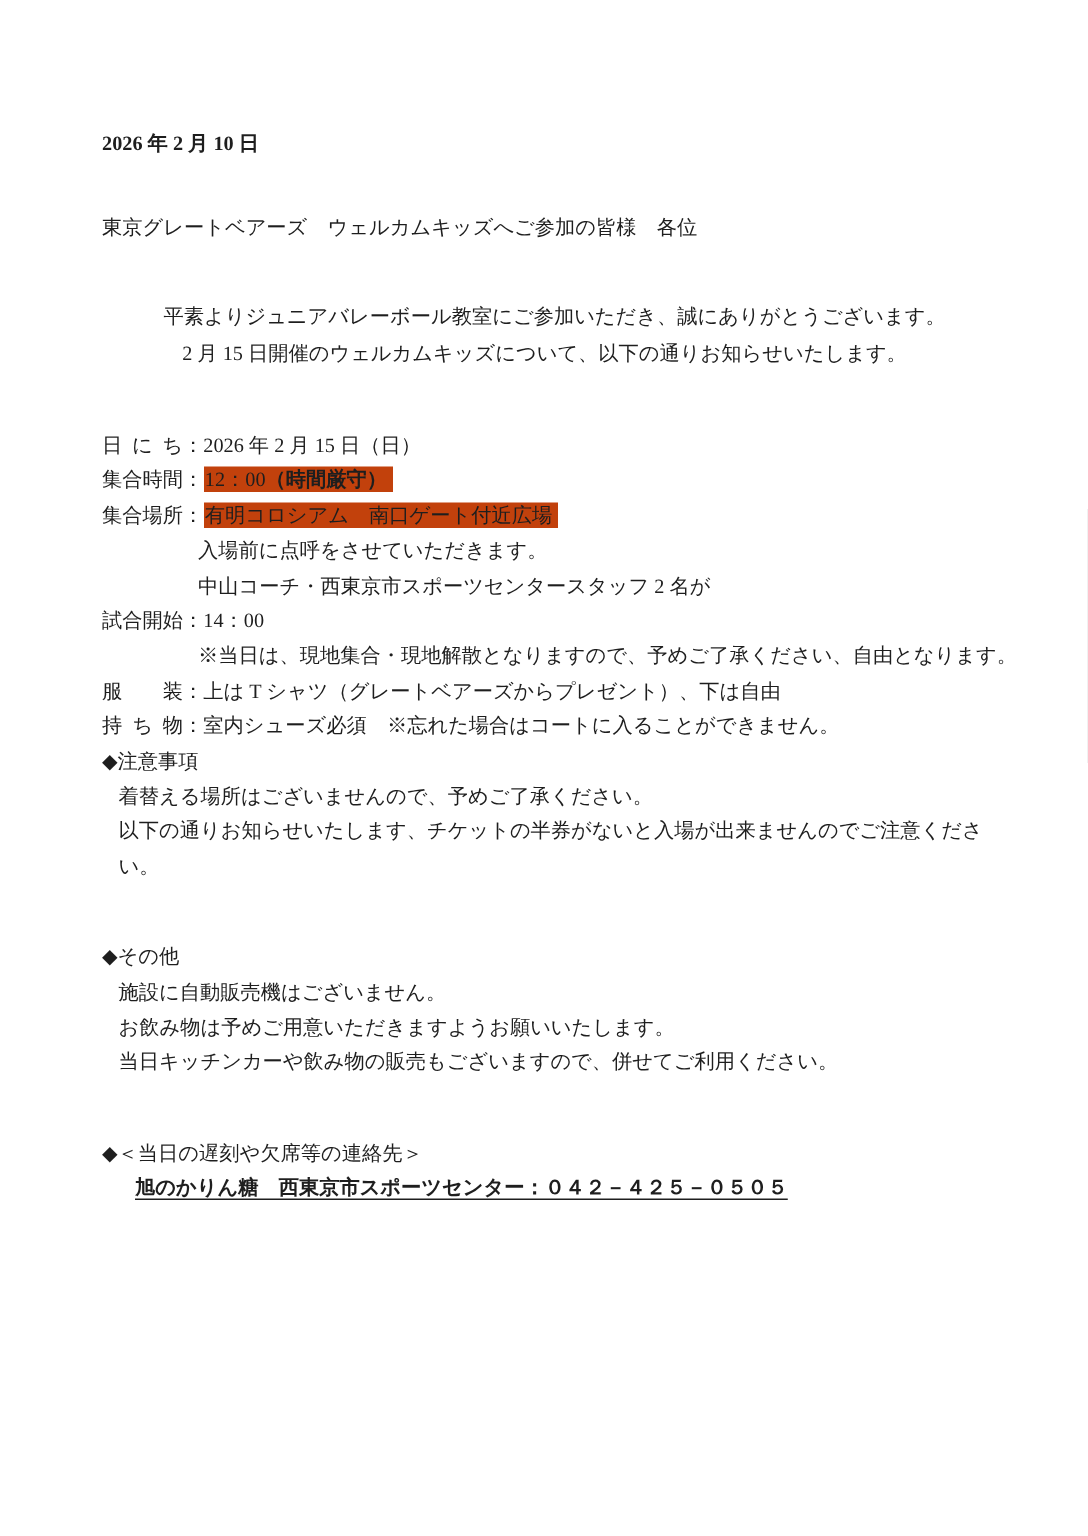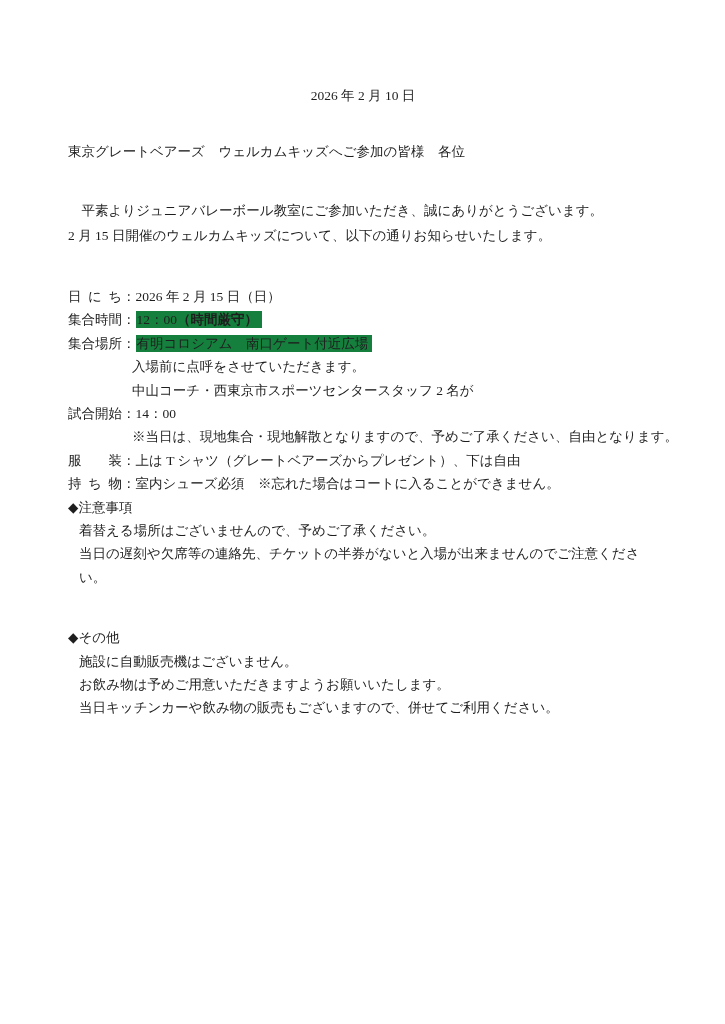--- a/index.html
+++ b/index.html
@@ -9,36 +9,36 @@
     width: 725px;
     height: 1024px;
     margin: 0 auto;
     background: #ffffff;
     padding: 86px 67px 0 68px;
     font-family: "Liberation Serif", "DejaVu Serif", serif;
     font-size: 13.5px;
     color: #1e1e1e;
     overflow: hidden;
   }
-  .date-line { text-align: center; line-height: 20px; }
+  .date-line { text-align: left; line-height: 20px; font-weight: bold; }
   .recipient { margin-top: 36px; line-height: 20px; }
   .intro { margin-top: 36px; line-height: 25px; }
-  .intro p { margin: 0; }
+  .intro p { margin: 0; text-align: center; }
   .indent { text-indent: 1em; }
   .details { margin-top: 37px; line-height: 23.4px; white-space: nowrap; }
   .drow { height: 23.4px; }
   .dlabel {
     display: inline-block;
     width: 54px;
     text-align: justify;
     text-align-last: justify;
     vertical-align: top;
   }
   .cont { padding-left: 64px; }
-  .hl { background: #15803d; padding: 1px 4px 1px 1px; }
+  .hl { background: #c2410c; padding: 1px 4px 1px 1px; }
   .b { font-weight: bold; }
   .section { line-height: 23.4px; }
   .sec-notes { }
   .sec-other { margin-top: 37px; }
   .sec-contact { margin-top: 37px; }
   .section-title { }
   .body-line { padding-left: 11px; }
   .contact-line {
     margin-left: 22px;
     font-weight: bold;
@@ -79,24 +79,28 @@
 
     <div class="drow"><span class="dlabel">服装</span><span>：</span><span>上は T シャツ（グレートベアーズからプレゼント）、下は自由</span></div>
 
     <div class="drow"><span class="dlabel">持ち物</span><span>：</span><span>室内シューズ必須　※忘れた場合はコートに入ることができません。</span></div>
 
   </div>
 
   <div class="section sec-notes">
     <div class="section-title">◆注意事項</div>
     <div class="body-line">着替える場所はございませんので、予めご了承ください。</div>
-    <div class="body-line">当日の遅刻や欠席等の連絡先、チケットの半券がないと入場が出来ませんのでご注意ください。</div>
+    <div class="body-line">以下の通りお知らせいたします、チケットの半券がないと入場が出来ませんのでご注意ください。</div>
   </div>
 
   <div class="section sec-other">
     <div class="section-title">◆その他</div>
     <div class="body-line">施設に自動販売機はございません。</div>
     <div class="body-line">お飲み物は予めご用意いただきますようお願いいたします。</div>
     <div class="body-line">当日キッチンカーや飲み物の販売もございますので、併せてご利用ください。</div>
   </div>
 
+  <div class="section sec-contact">
+    <div class="section-title">◆＜当日の遅刻や欠席等の連絡先＞</div>
+    <div class="contact-line">旭のかりん糖　西東京市スポーツセンター：０４２－４２５－０５０５</div>
+  </div>
 
 </div>
 
 </body></html>

